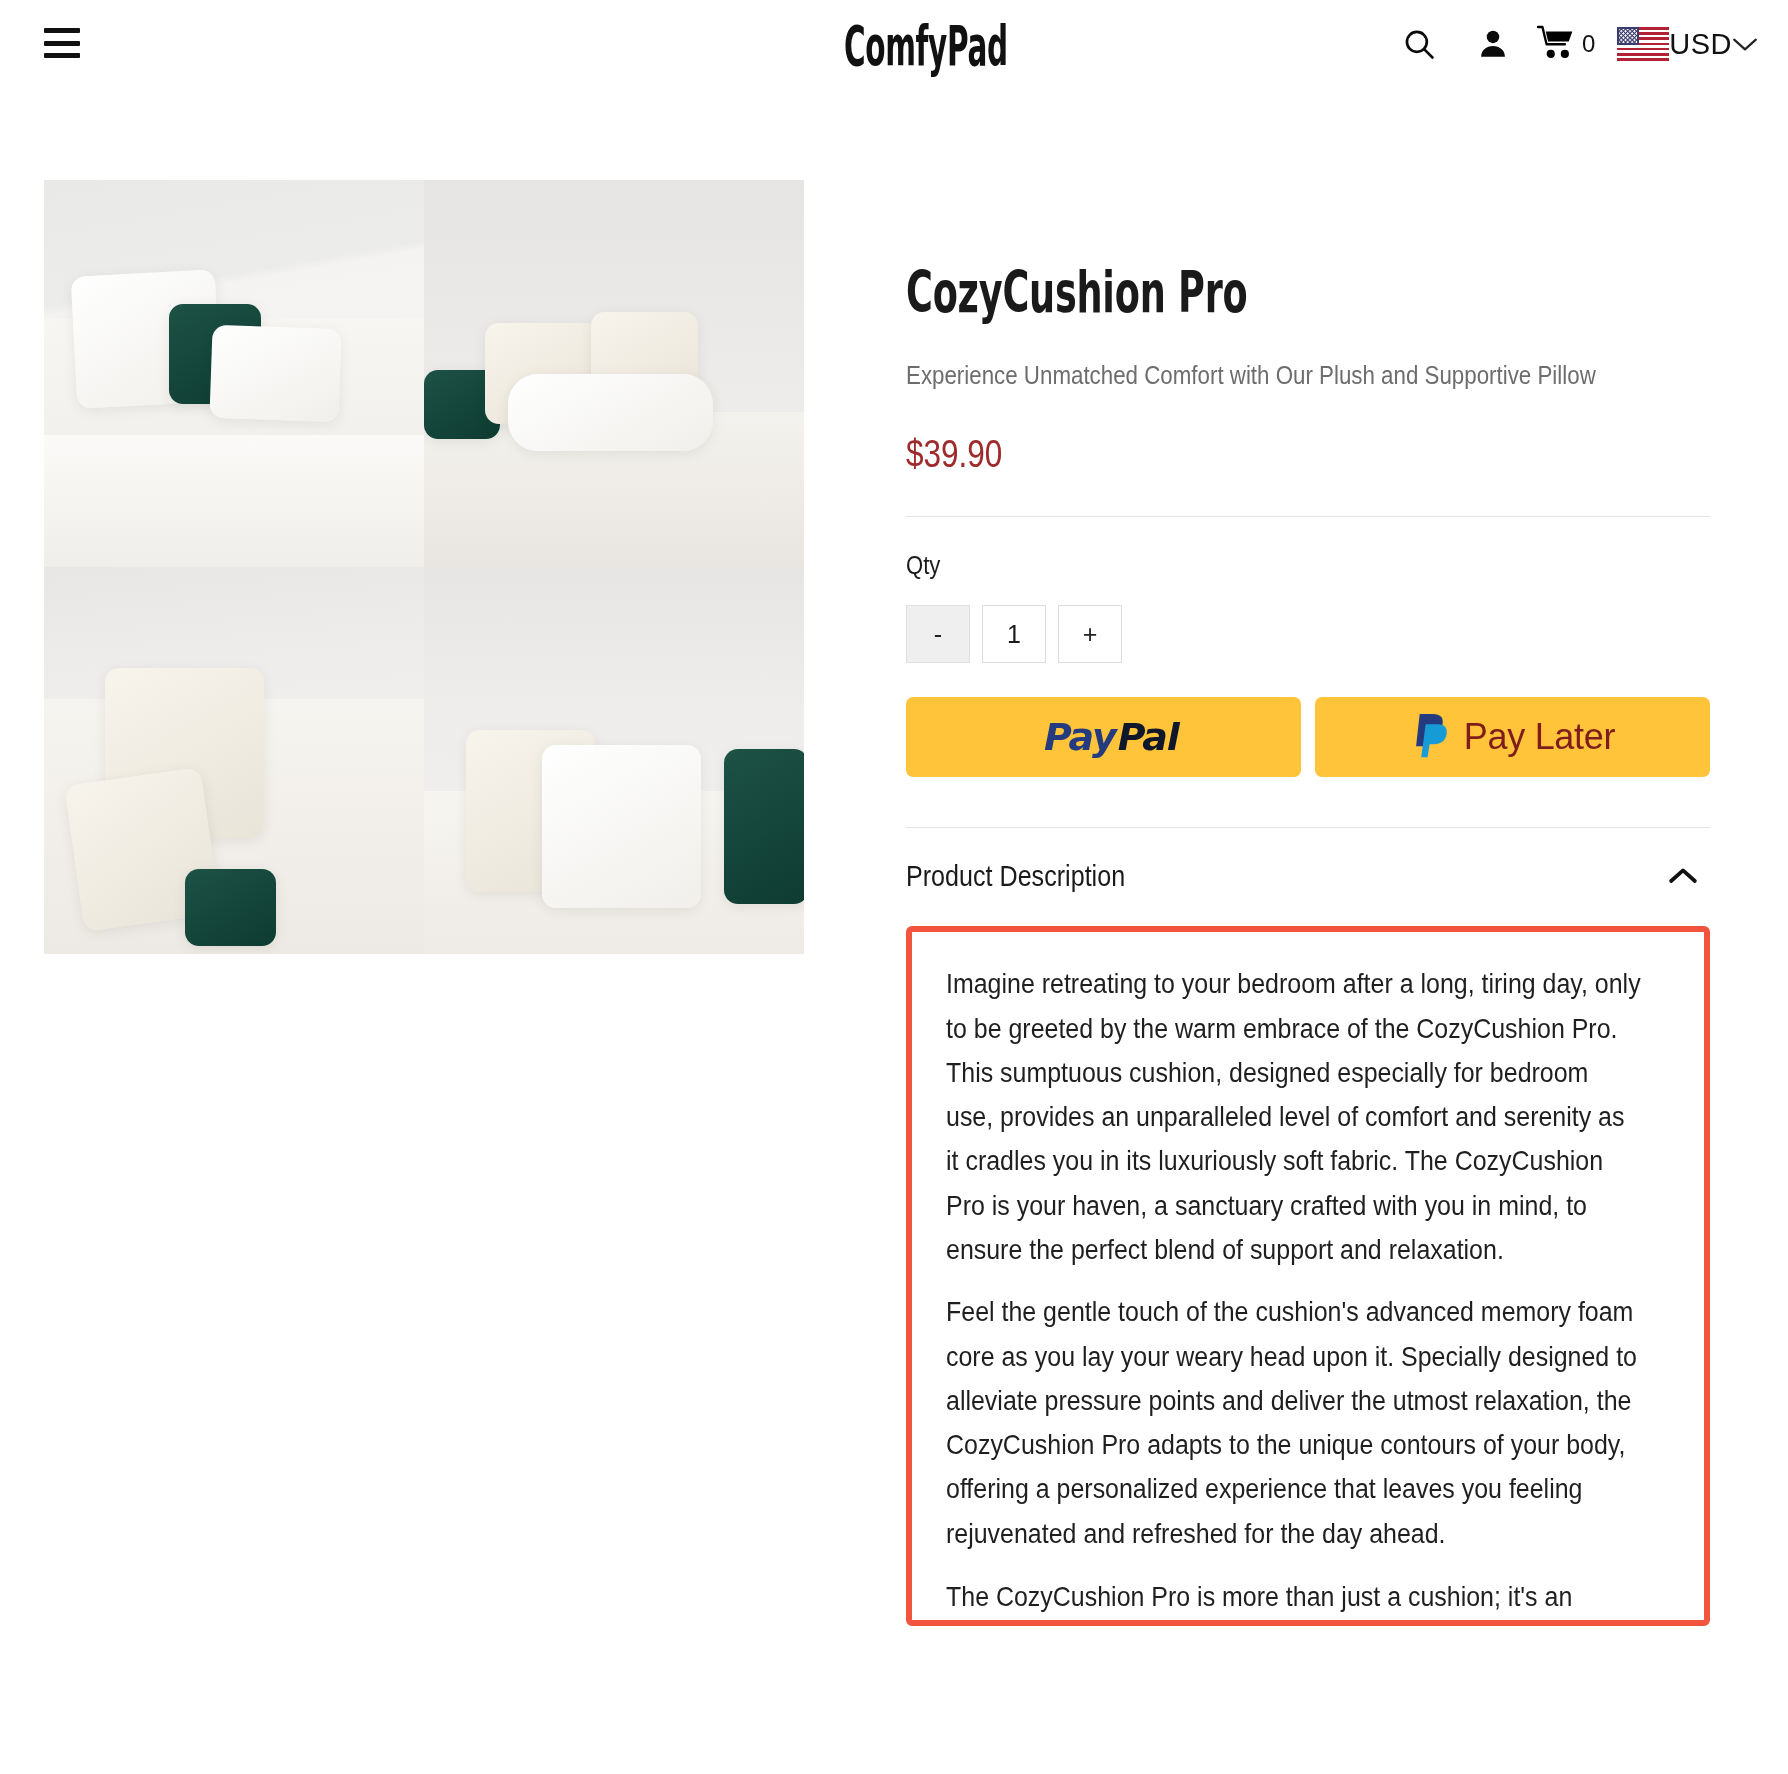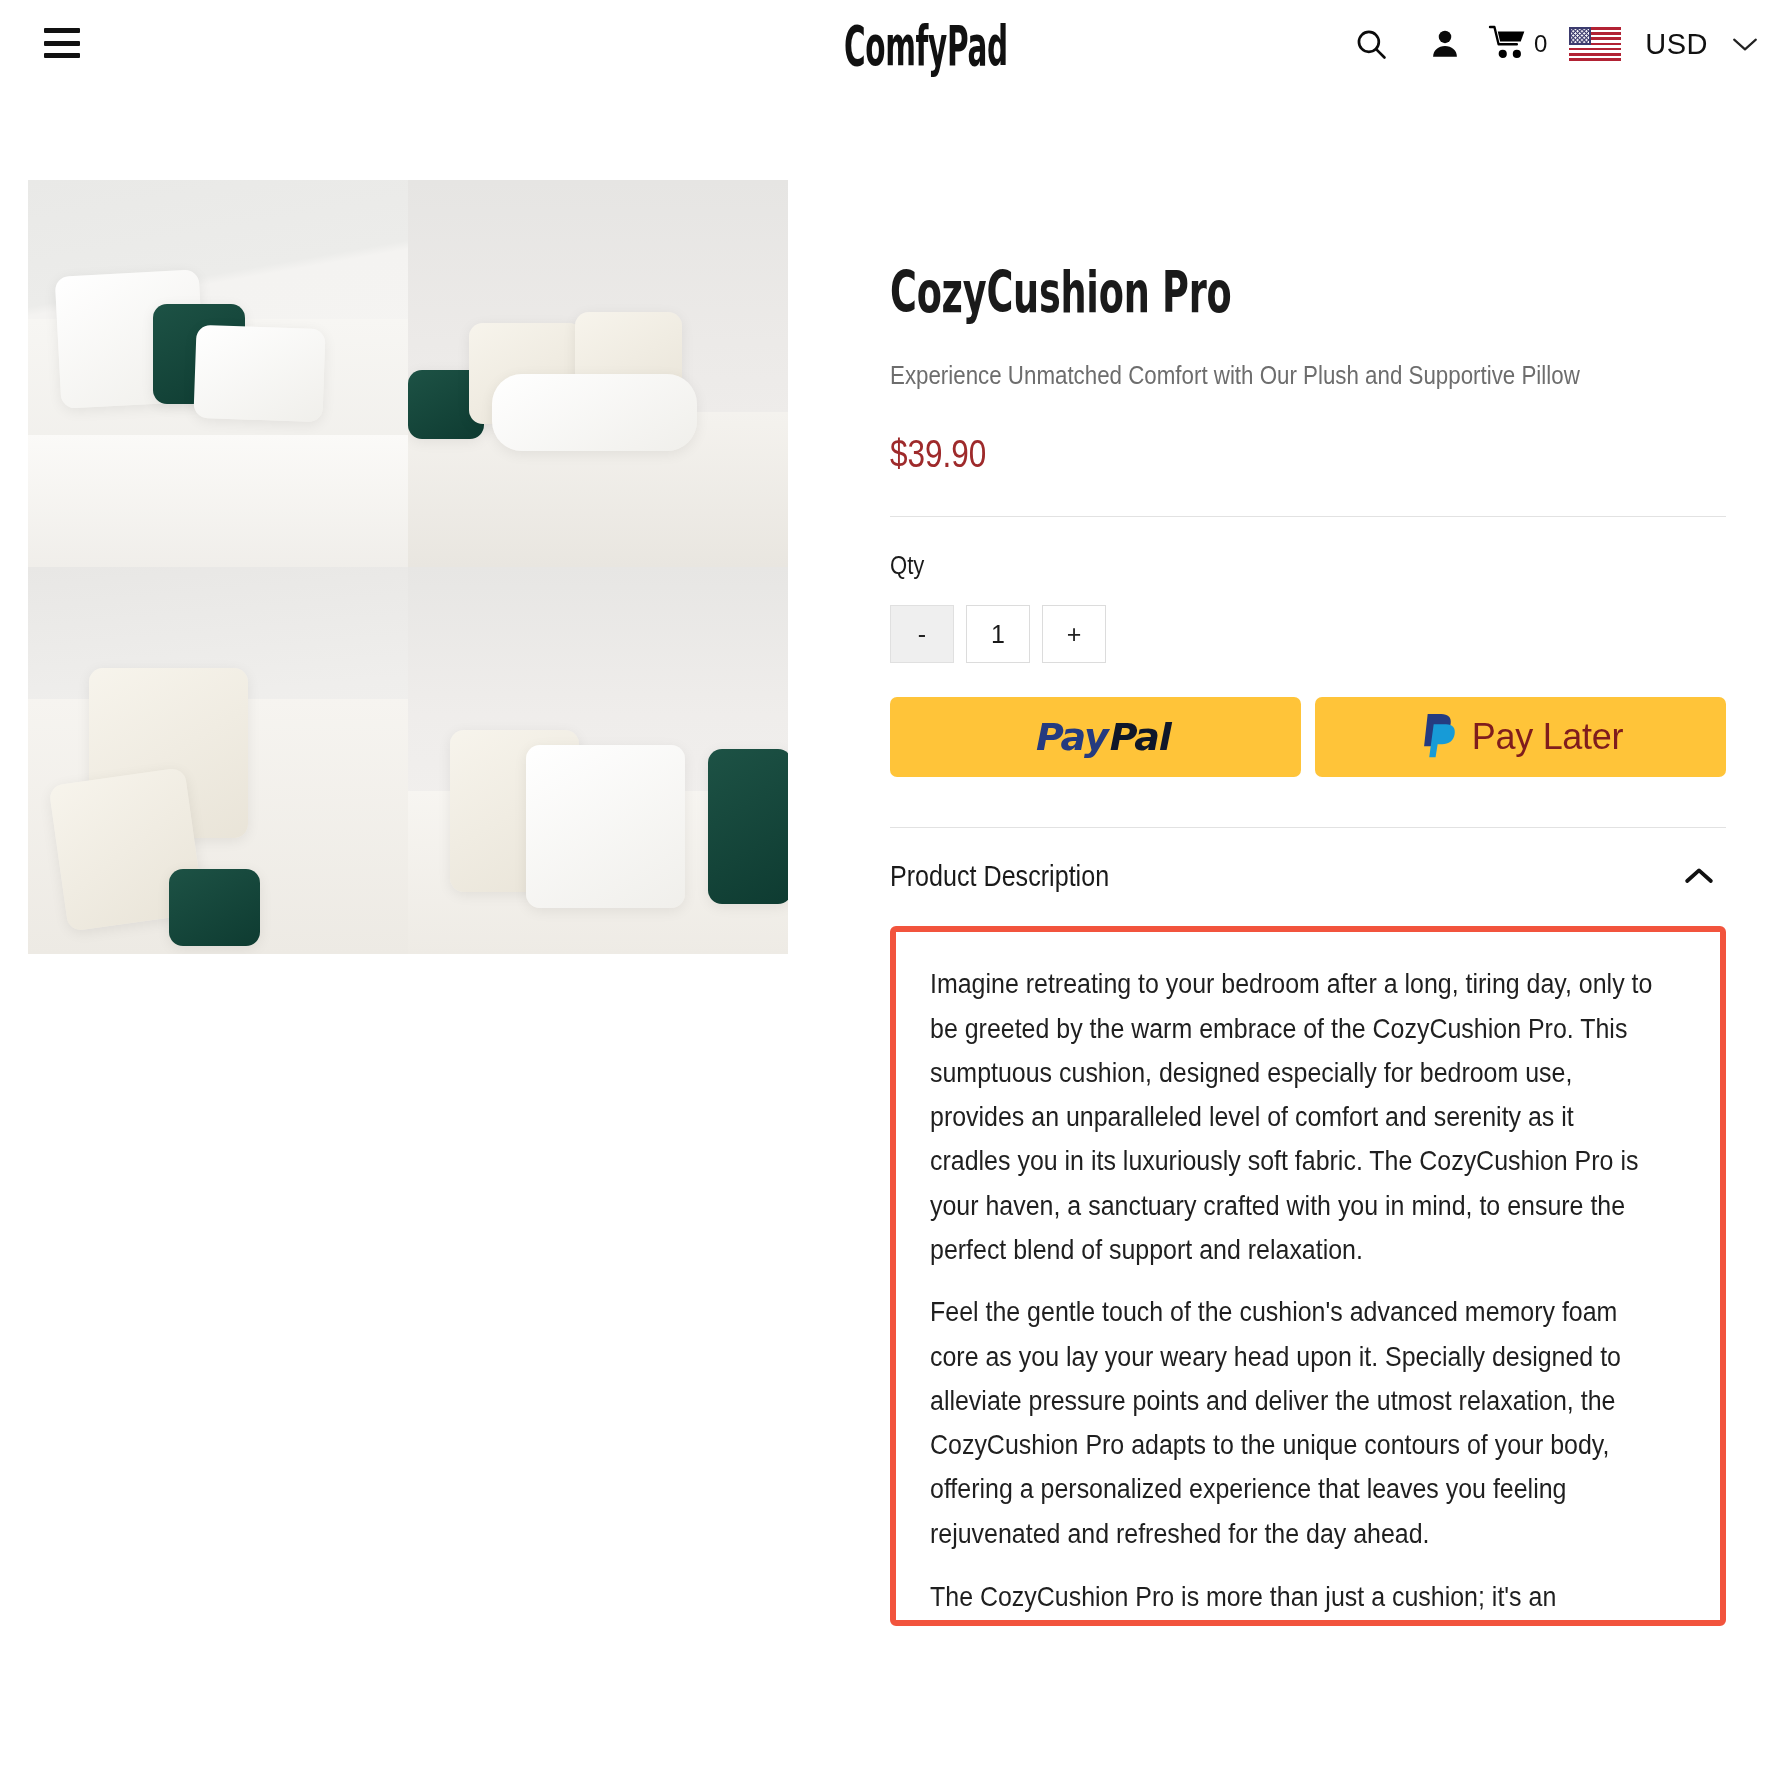--- a/index.html
+++ b/index.html
@@ -79,21 +79,21 @@
     cursor: pointer;
   }
   .cart-count {
     font-size: 24px;
     color: #111;
     font-family: "Liberation Sans", sans-serif;
   }
   .currency-picker {
     display: flex;
     align-items: center;
-    gap: 24px;
+    gap: 0;
     margin-left: 22px;
     cursor: pointer;
   }
   .flag-icon {
     width: 52px;
     height: 34px;
     position: relative;
     overflow: hidden;
     flex: none;
     background: #ffffff;
@@ -122,21 +122,21 @@
   .currency-code {
     font-size: 29px;
     color: #111111;
     letter-spacing: 0.5px;
   }
   .chev-down-small { color: #222; display:flex; align-items:center; }
 
   
   .page-wrap {
     display: flex;
-    padding: 0 28px;
+    padding: 0 44px;
     gap: 0;
     align-items: flex-start;
   }
   .gallery-col {
     width: 800px;
     flex: none;
     padding-top: 92px;
   }
   .gallery-grid {
     display: grid;

